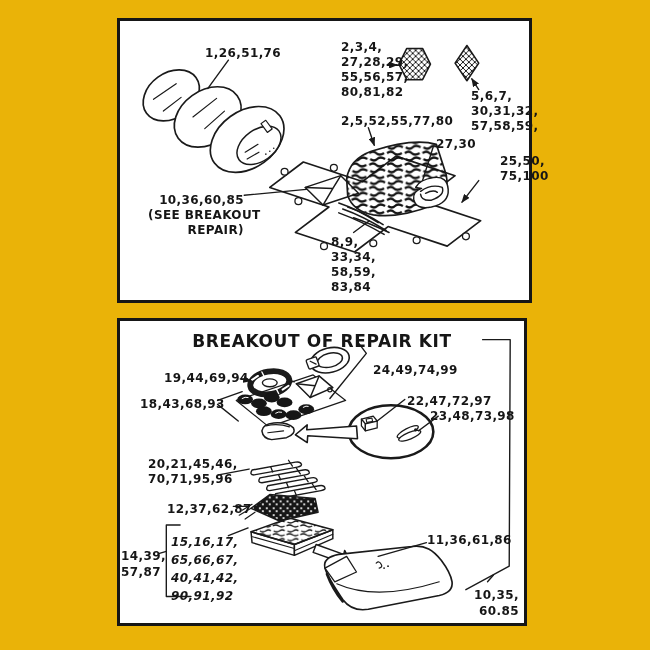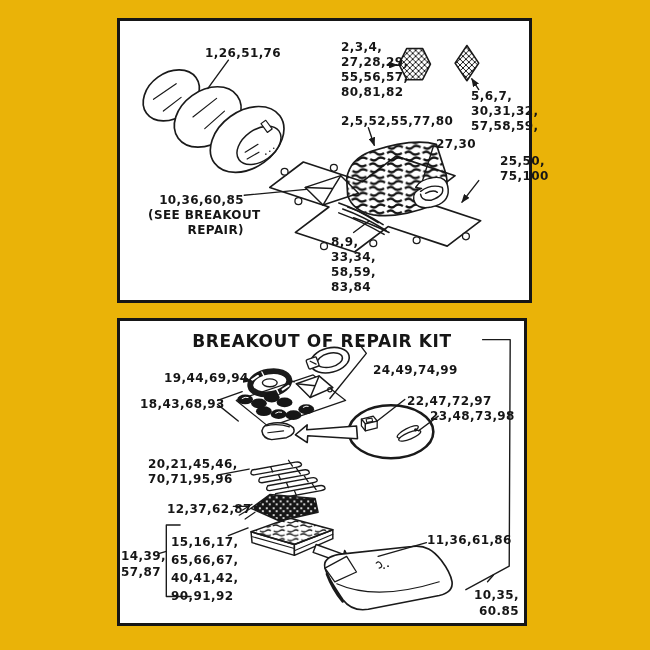--- a/index.html
+++ b/index.html
@@ -262,21 +262,21 @@
     </svg>
 
     <div class="label" style="left:253px;top:42px;">24,49,74,99</div>
     <div class="label" style="left:44px;top:50px;">19,44,69,94</div>
     <div class="label" style="left:20px;top:76px;">18,43,68,93</div>
     <div class="label" style="left:287px;top:73px;">22,47,72,97</div>
     <div class="label" style="left:310px;top:88px;">23,48,73,98</div>
     <div class="label" style="left:28px;top:136px;">20,21,45,46,
 70,71,95,96</div>
     <div class="label" style="left:47px;top:181px;">12,37,62,87</div>
-    <div class="label lh18" style="left:51px;top:212px;">15,16,17,
+    <div class="label lh18" style="left:51px;top:212px;font-style:italic;">15,16,17,
 65,66,67,
 40,41,42,
 90,91,92</div>
     <div class="label lh16" style="left:1px;top:227px;">14,39,
 57,87</div>
     <div class="label" style="left:307px;top:212px;">11,36,61,86</div>
     <div class="label rt lh16" style="left:354px;top:266px;width:45px;">10,35,
 60.85</div>
   </div>
 

